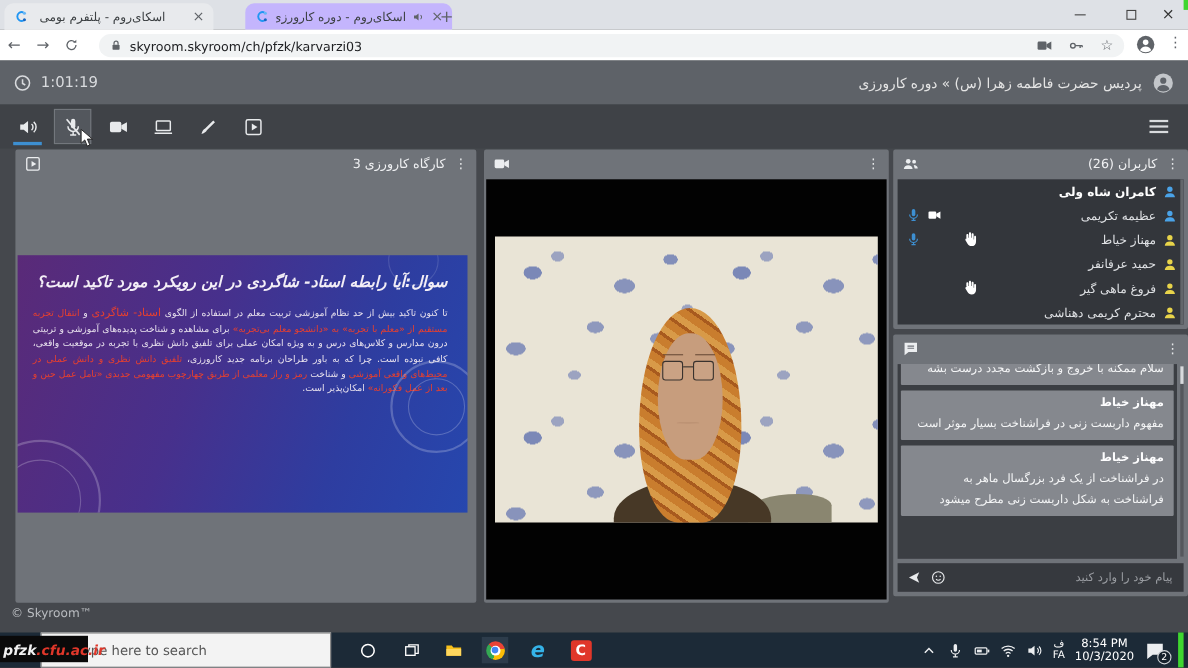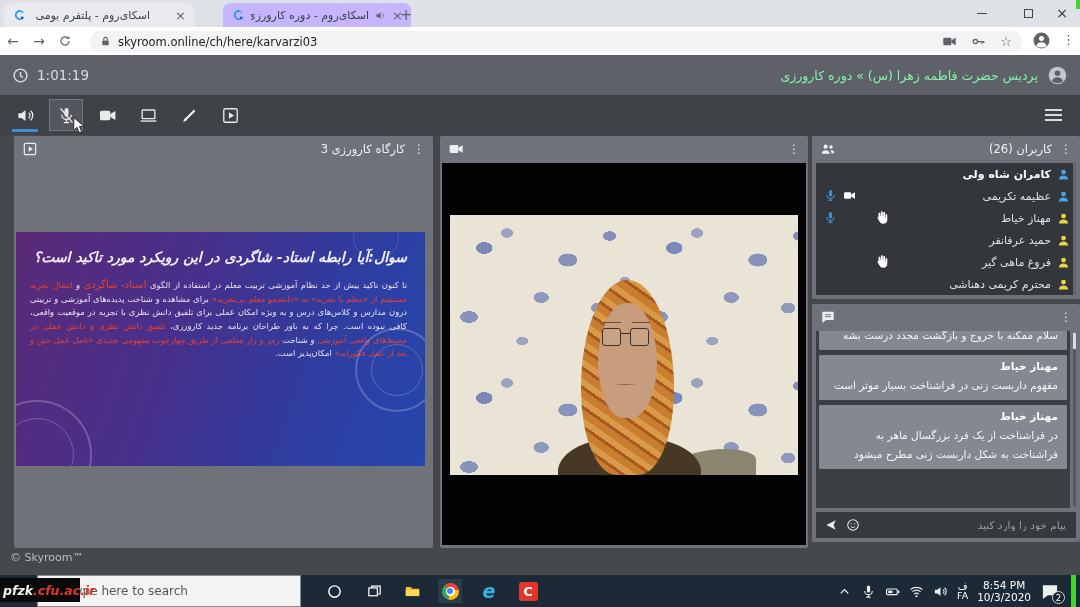--- a/index.html
+++ b/index.html
@@ -24,21 +24,21 @@
   #urlpill{position:absolute;left:90px;top:4px;width:932px;height:21px;background:#f1f3f4;border-radius:11px;display:flex;align-items:center;padding:0 10px;gap:7px;}
   #urltext{font-size:11.5px;color:#202124;}
   .pill-right{margin-left:auto;display:flex;align-items:center;gap:14px;}
   #avatar-btn{position:absolute;left:1032px;top:4px;}
   #menu-dots{position:absolute;left:1062px;top:5px;color:#5f6368;font-size:13px;}
   #green-top{position:absolute;left:1076px;top:0;width:4px;height:9px;background:#3fd62f;}
 
   
   #app-header{position:absolute;left:0;top:55px;width:1080px;height:40px;background:#5e6268;display:flex;align-items:center;padding:0 12px;}
   #timer{display:flex;align-items:center;gap:8px;color:#d9dbde;font-size:13.5px;}
-  #room-info{margin-left:auto;display:flex;align-items:center;gap:9px;color:#86efac;font-size:12.5px;direction:rtl;text-align:center;}
+  #room-info{margin-left:auto;display:flex;align-items:center;gap:9px;color:#e5e5e5;font-size:12.5px;direction:rtl;text-align:center;}
 
   
   #toolbar{position:absolute;left:0;top:95px;width:1080px;height:40px;background:#3f4247;display:flex;align-items:center;padding:0 8px;gap:7px;}
   .tb-btn{position:relative;width:34px;height:32px;display:flex;align-items:center;justify-content:center;color:#e8eaec;}
   .tb-btn svg{width:19px;height:19px;}
   #btn-speaker:after{content:"";position:absolute;left:4px;right:4px;bottom:-1px;height:3px;background:#3d8fd1;}
   #btn-mic{background:#53575d;border:1px solid #73777d;}
   #mic-cursor{position:absolute;right:0px;bottom:1px;width:13px;height:13px;}
   #hamburger{margin-left:auto;display:flex;flex-direction:column;gap:3px;padding-right:10px;}
   #hamburger i{display:block;width:17px;height:2px;background:#d9dbde;}
@@ -203,21 +203,21 @@
           <path d="M19.5 3.5v5h-5z" fill="#5f6368"></path>
         </svg>
     </span>
     <div id="urlpill">
       <span>
         <svg width="11" height="11" viewBox="0 0 24 24">
             <rect x="5" y="10" width="14" height="10" rx="1.5" fill="#5f6368"></rect>
             <path d="M8 10V7a4 4 0 0 1 8 0v3" stroke="#5f6368" stroke-width="2.4" fill="none"></path>
           </svg>
       </span>
-      <span id="urltext">skyroom.online/ch/here/karvarzi03</span>
+      <span id="urltext">skyroom.skyroom/ch/pfzk/karvarzi03</span>
       <span class="pill-right">
         <span>
           <svg width="15" height="15" viewBox="0 0 24 24">
               <rect x="2" y="6" width="13" height="12" rx="2" fill="#5f6368"></rect>
               <path d="M15 10l7-4v12l-7-4z" fill="#5f6368"></path>
             </svg>
         </span>
         <span>
           <svg width="15" height="15" viewBox="0 0 24 24">
               <circle cx="7" cy="12" r="3.4" fill="none" stroke="#5f6368" stroke-width="2"></circle>

